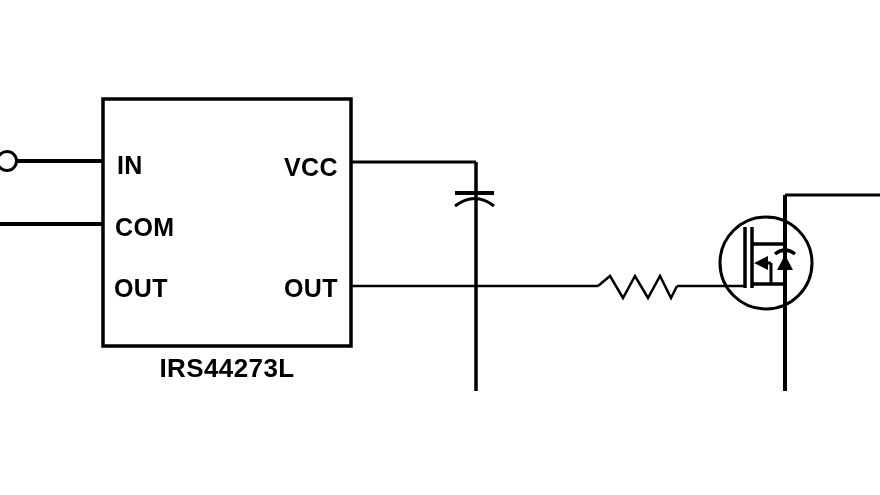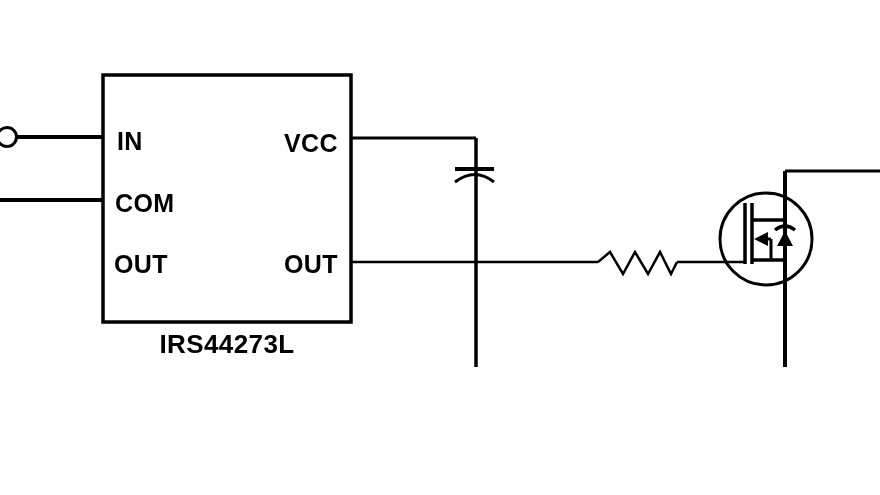--- a/index.html
+++ b/index.html
@@ -6,20 +6,21 @@
     margin: 0;
     padding: 0;
     background: var(--background, #ffffff);
   }
   .stage {
     position: relative;
     width: 880px;
     height: 367px;
     background: var(--background, #ffffff);
     overflow: hidden;
+    margin-top: 24px;
   }
   svg { display: block; }
   
   .ln {
     stroke: var(--line, #000000);
     fill: none;
     stroke-linecap: butt;
     stroke-linejoin: miter;
   }
   

